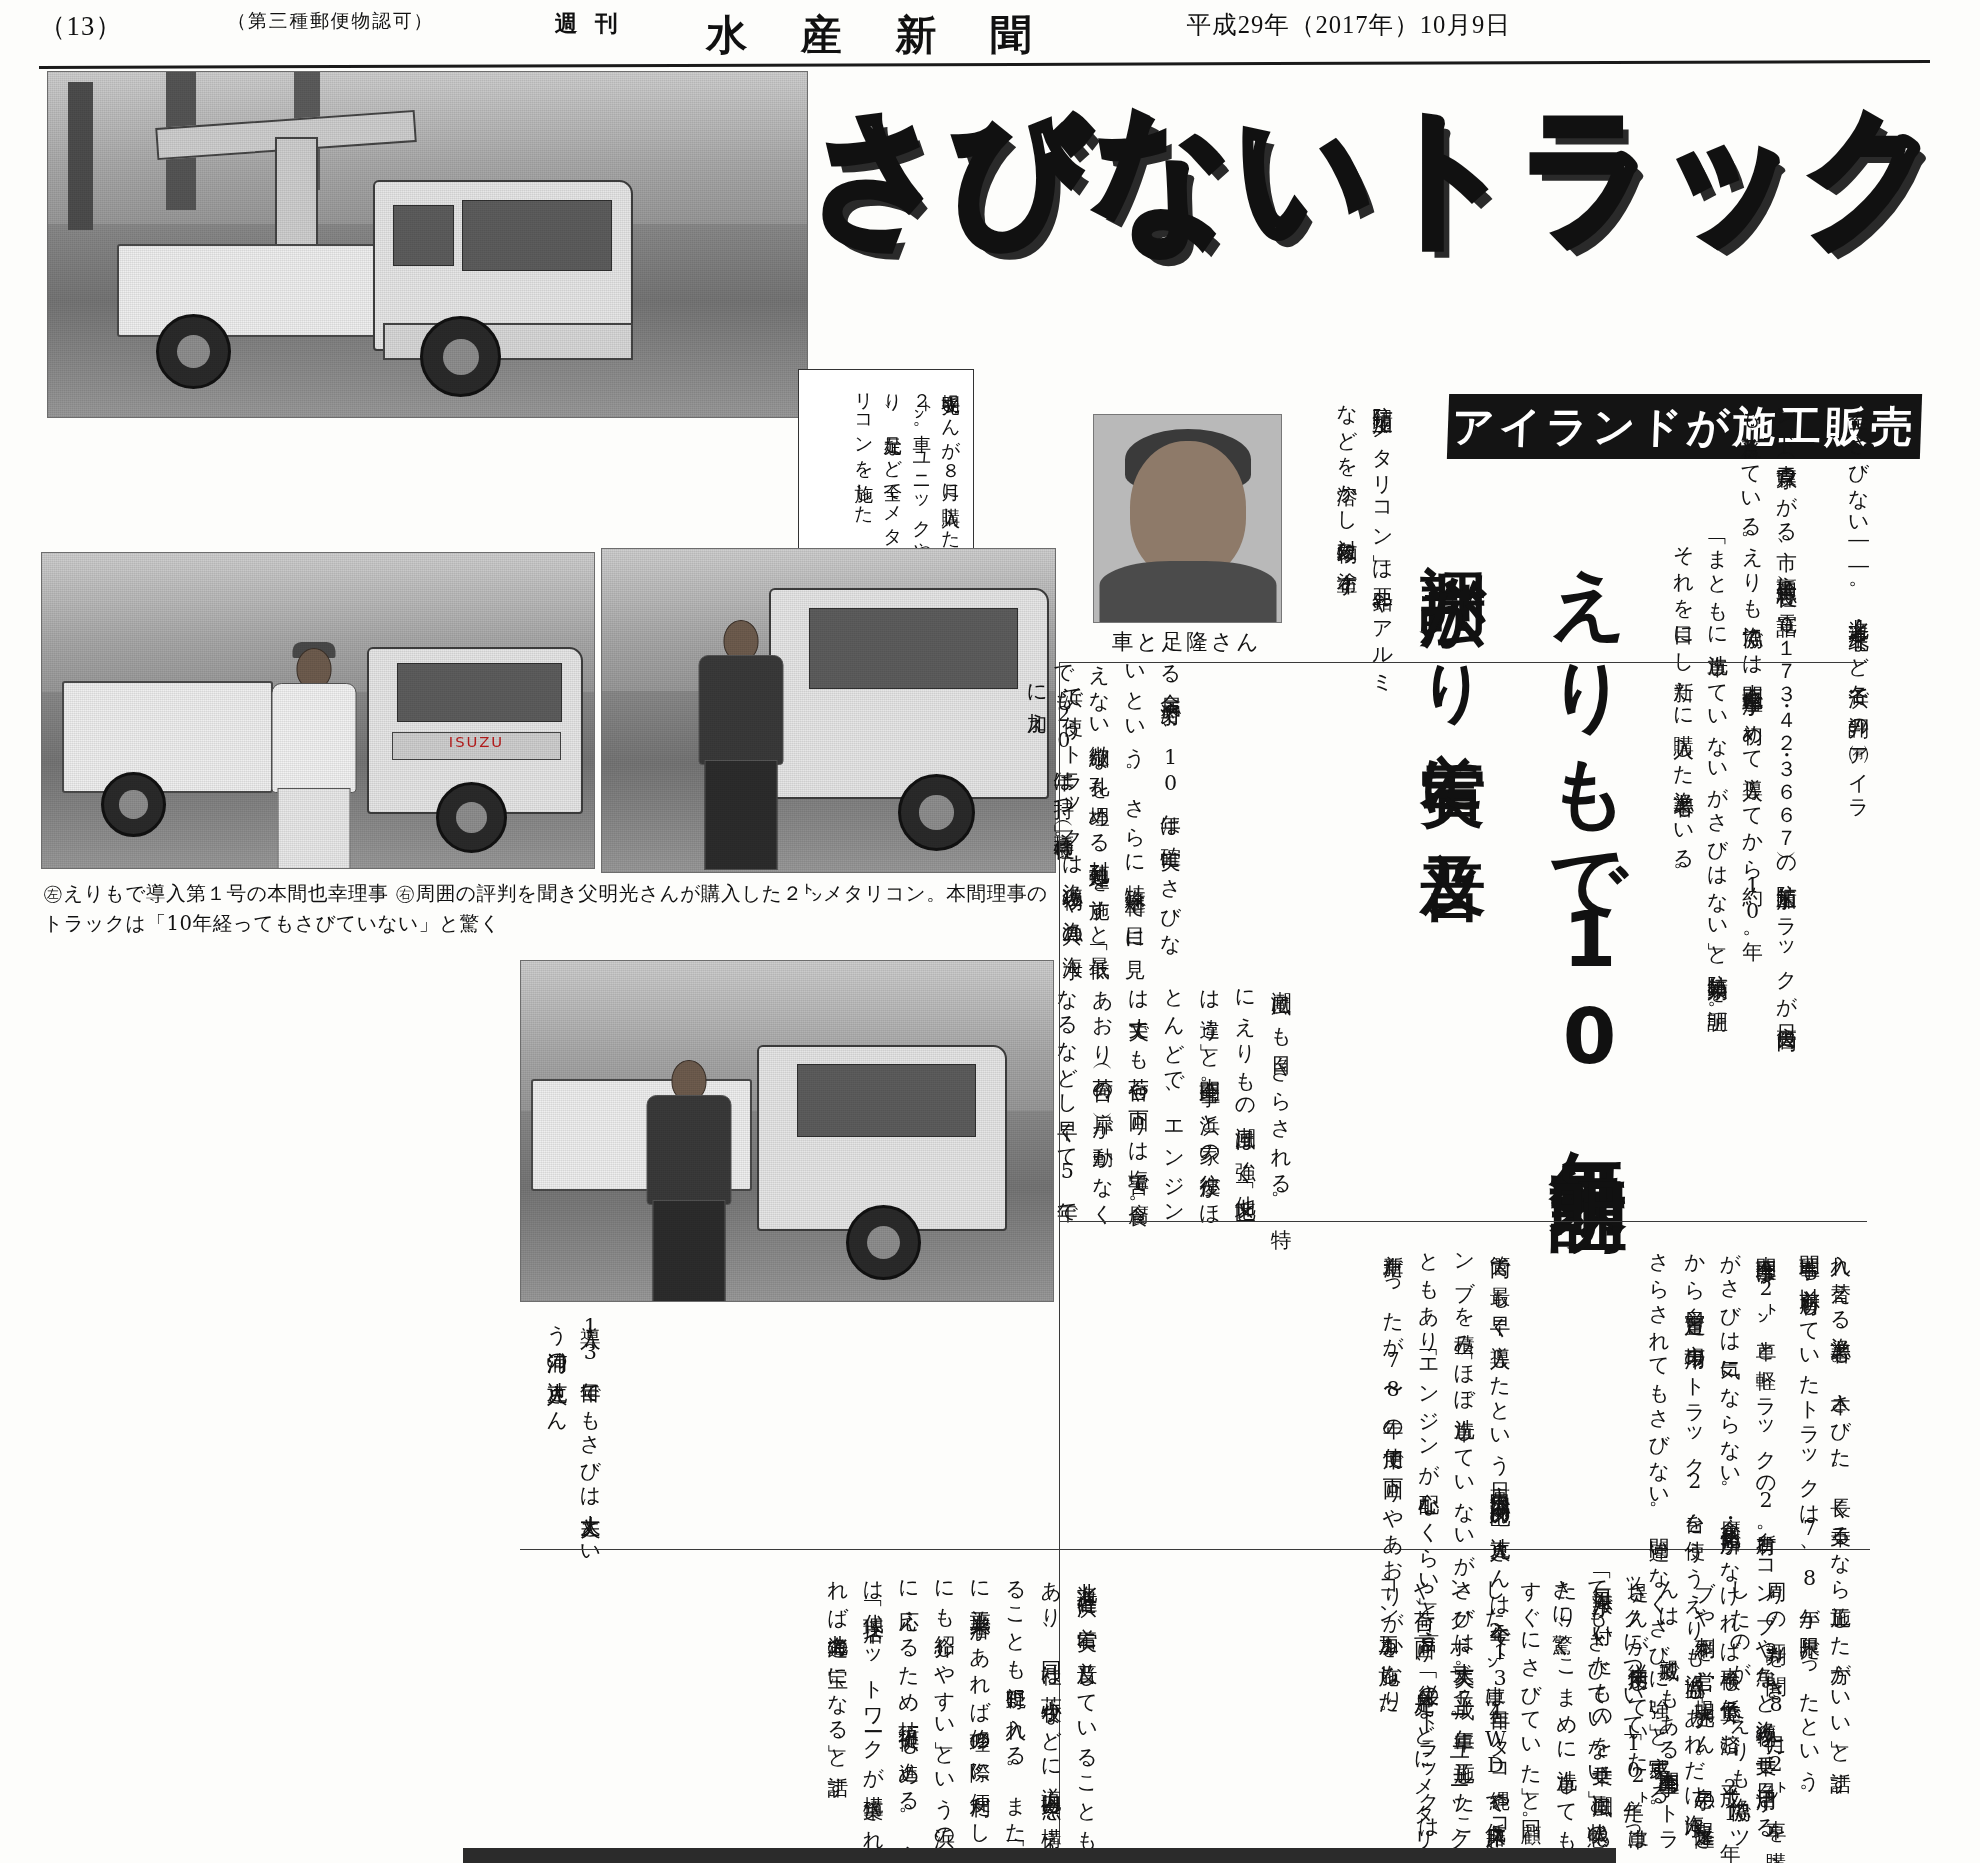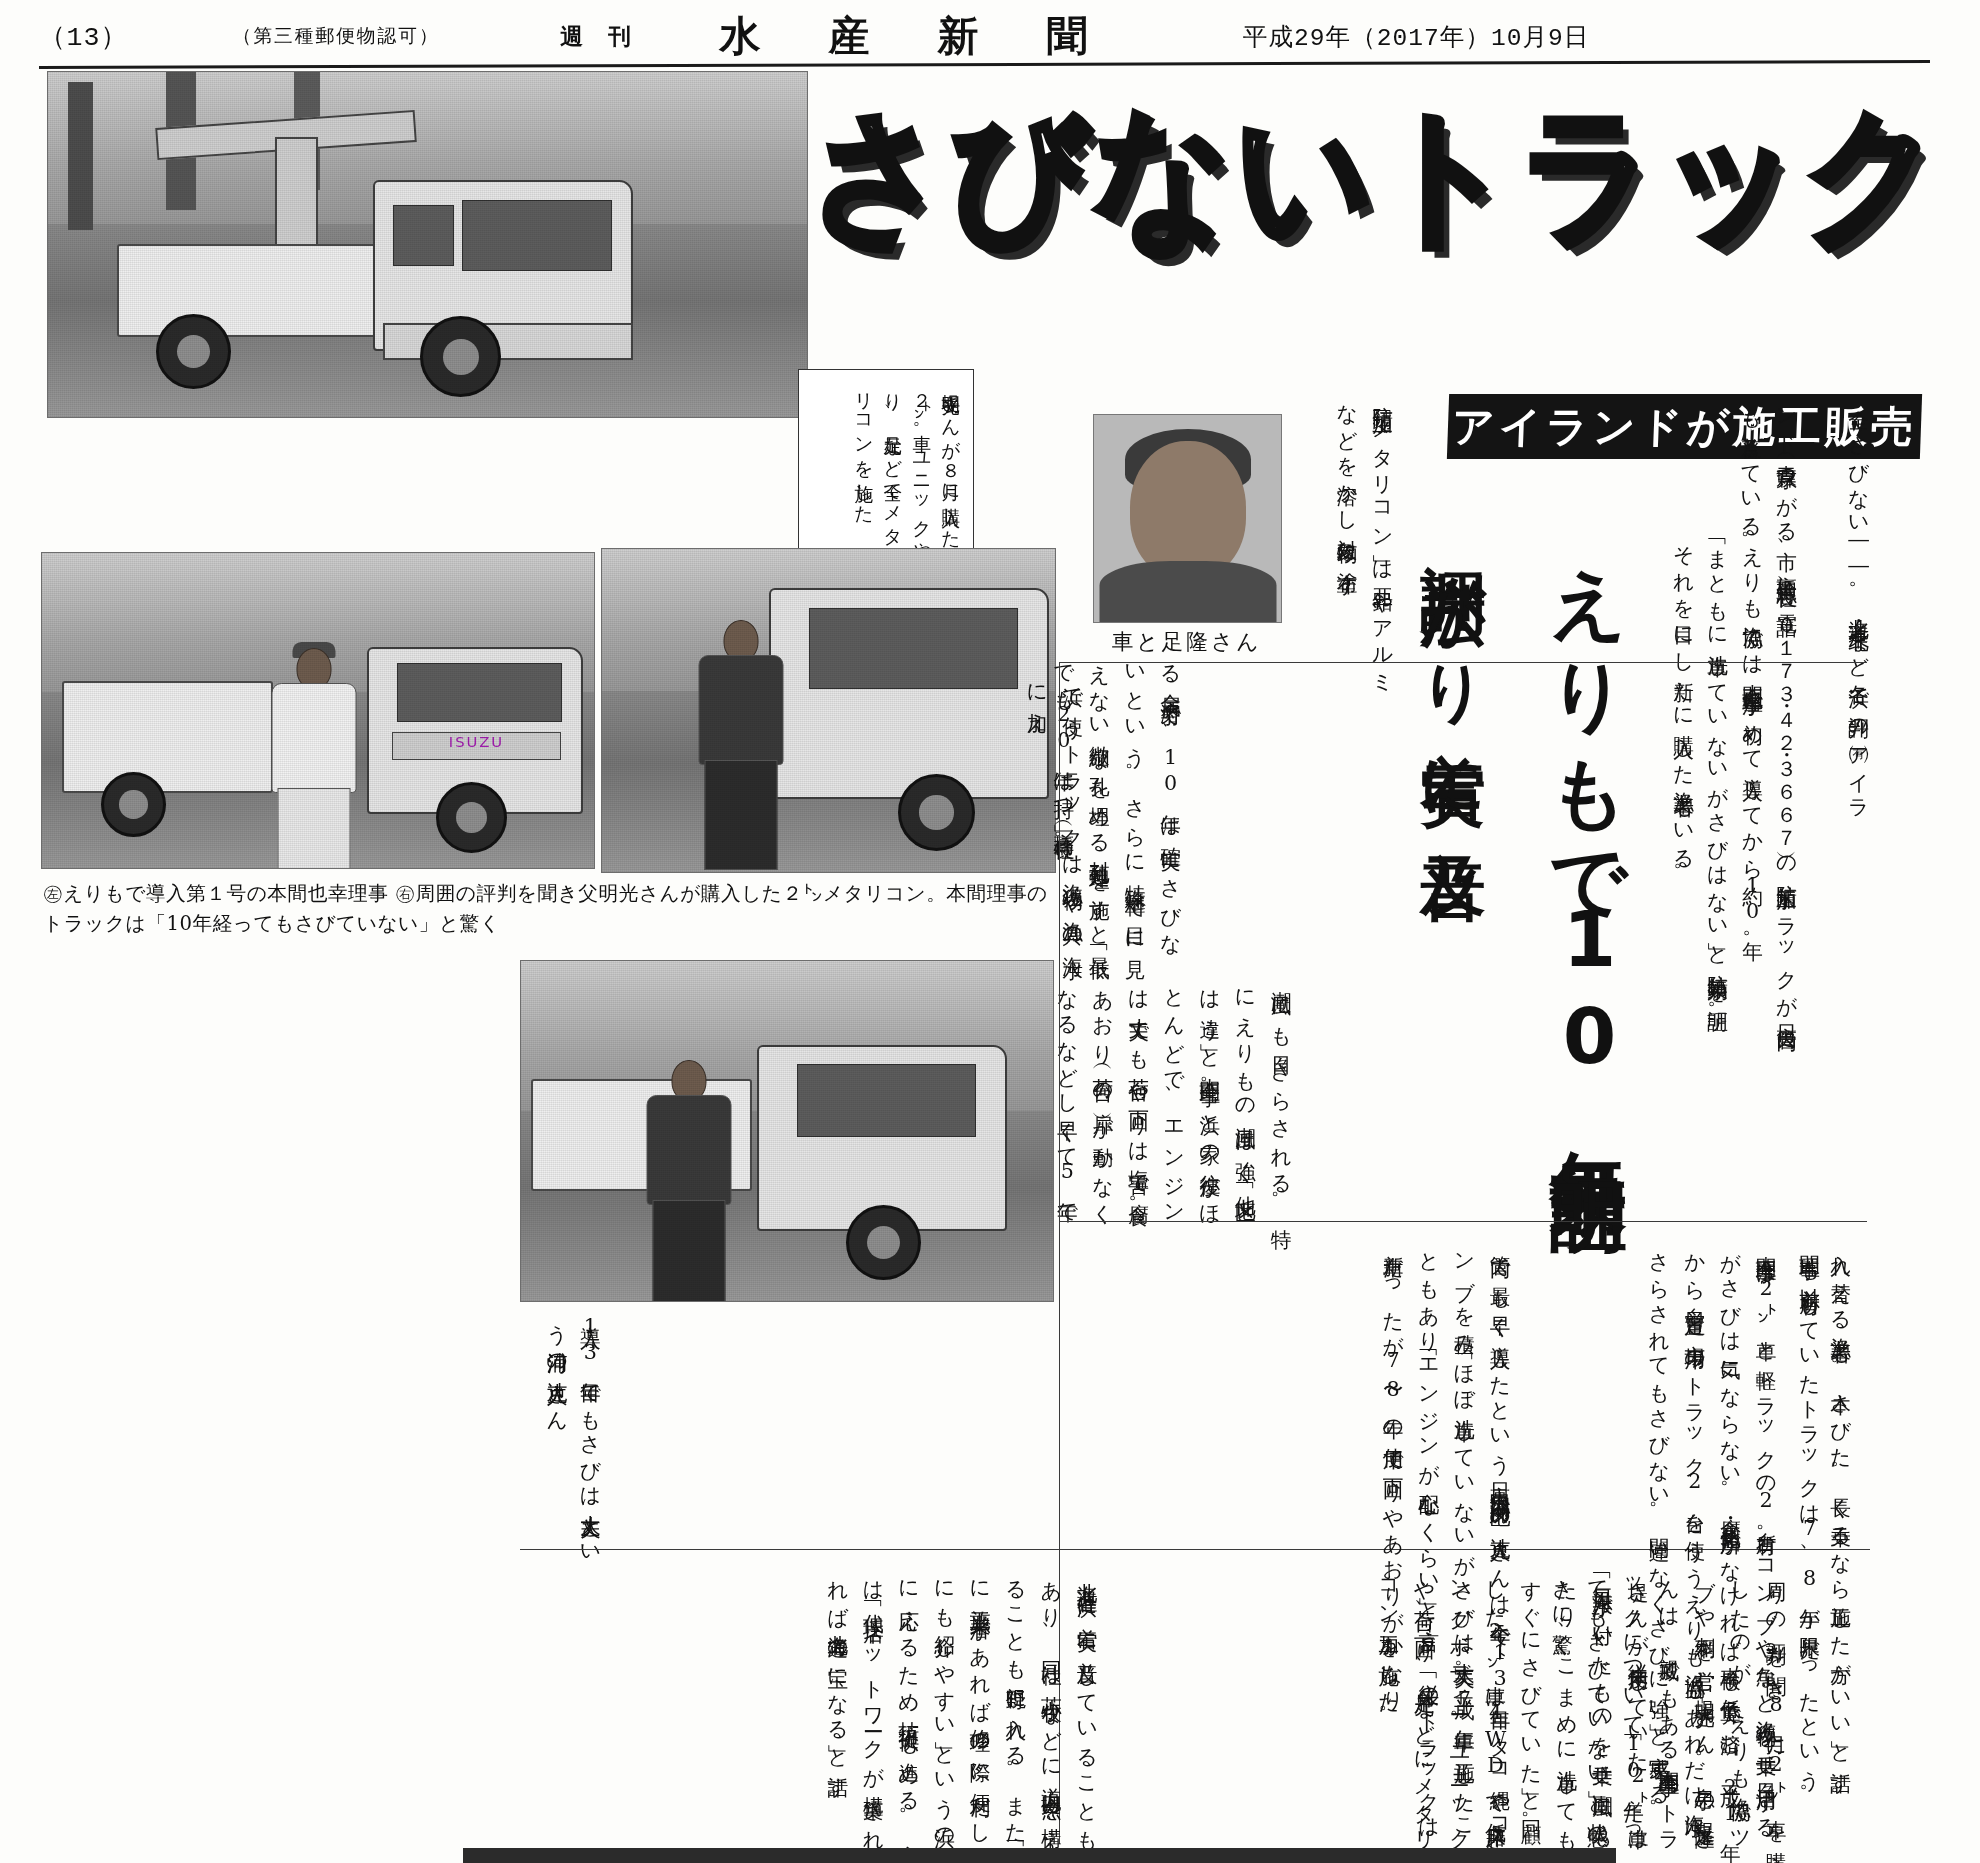--- a/index.html
+++ b/index.html
@@ -23,23 +23,23 @@
     background: #fdfdfb;
   }
 
   
   .masthead {
     position: absolute;
     left: 39px; top: 7.9px;
     width: 1872px;
     height: 57px;
     display: flex;
-    align-items: center;
+    align-items: flex-start;
     gap: 25.6px;
-    font-family: Liberation Mono, monospace;
+    font-family: Liberation Serif, serif;
   }
   .mh-page {
     font-size: 26.6px;
     letter-spacing: 1px;
   }
   .mh-stamp {
     font-size: 18.7px;
     letter-spacing: 2px;
     margin-left: 79px;
   }
@@ -350,21 +350,21 @@
   <div class="caption-box" style="left:798px; top:369px; width:158px; height:177px;">
     <span>堤明光さんが８月に購入した２㌧車。ユニックや下回り、足元など全てメタリコンを施した</span>
   </div>
 
   <div class="photo" style="left:41px; top:552px; width:552px; height:315px;">
     <div class="sky"></div>
     <div class="ground"></div>
     <div class="truck-body" style="left:19.7px;top:128px;width:207px;height:108px;"></div>
     <div class="truck-cab" style="left:325px;top:94px;width:212px;height:163px;"></div>
     <div class="truck-window" style="left:355px;top:110px;width:163px;height:57px;"></div>
-    <div style="position:absolute;left:350px;top:179px;width:167px;height:25.6px;background:#cfcfcf;border:1px solid #444;color:#a21caf;font-size:14.8px;letter-spacing:2px;text-align:center;font-family:'DejaVu Sans',sans-serif;">ISUZU</div>
+    <div style="position:absolute;left:350px;top:179px;width:167px;height:25.6px;background:#cfcfcf;border:1px solid #444;color:#b91c1c;font-size:14.8px;letter-spacing:2px;text-align:center;font-family:'DejaVu Sans',sans-serif;">ISUZU</div>
     <div class="wheel" style="left:394px;top:229px;width:65px;height:65px;"></div>
     <div class="wheel" style="left:59px;top:219px;width:59px;height:59px;"></div>
     <div class="person" style="left:222px;top:95px;width:99px;height:207px;">
       <div class="cap"></div>
       <div class="head"></div>
       <div class="torso"></div>
       <div class="legs"></div>
     </div>
     <div class="noise"></div>
   </div>

